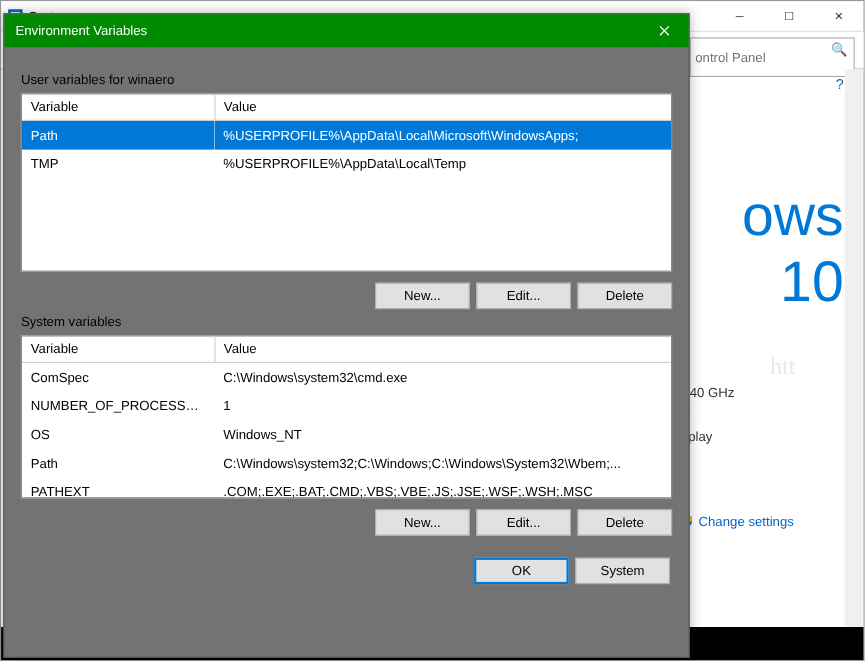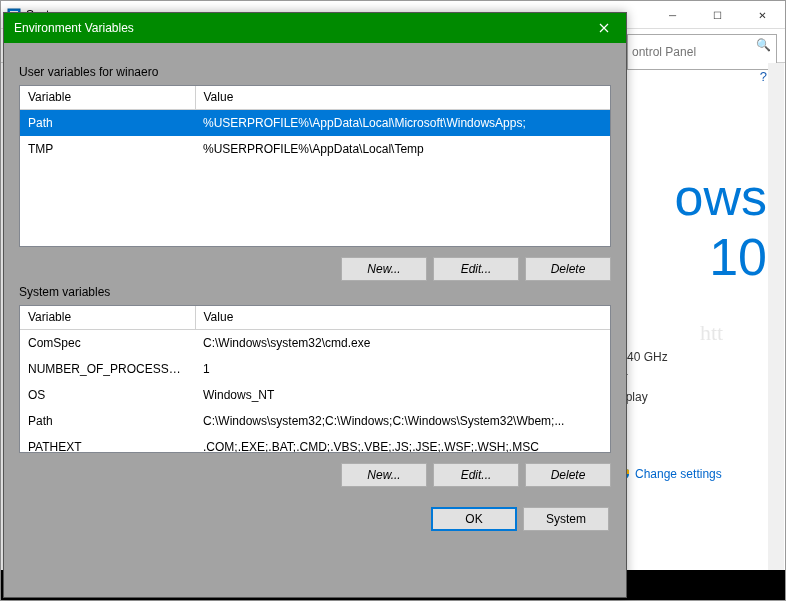--- a/index.html
+++ b/index.html
@@ -18,36 +18,36 @@
 .bg-help { position: absolute; right: 18px; top: 6px; font-size: 13px; color: #1a5fb4; }
 .bg-body-right { position: absolute; right: 18px; top: 40px; width: 150px; }
 .bg-windows10 { font-size: 52px; font-weight: 300; color: #0078d7; margin-top: 64px; text-align: right; }
 .bg-specs { font-size: 12px; margin-top: 60px; line-height: 20px; color: #333; text-align: left; }
 .bg-change { margin-top: 60px; color: #0066cc; font-size: 12px; display: flex; align-items: flex-end; gap: 4px; }
 .bg-shield { width: 14px; height: 14px; display: inline-flex; }
 .bg-footer-black { position: absolute; left: 0; right: 0; bottom: 0; height: 30px; background: #000; }
 .bg-scrollbar { position: absolute; right: 1px; top: 62px; bottom: 1px; width: 16px; background: #f0f0f0; }
 
 
-.env-dialog { position: absolute; left: 3px; top: 12px; width: 624px; height: 586px; background: #a3a3a3; border: 1px solid #555; box-shadow: 0 0 10px rgba(0,0,0,0.3); z-index: 10; }
+.env-dialog { position: absolute; left: 3px; top: 12px; width: 624px; height: 586px; background: #737373; border: 1px solid #555; box-shadow: 0 0 10px rgba(0,0,0,0.3); z-index: 10; }
 .env-titlebar { height: 30px; background: #008a00; display: flex; align-items: center; padding-left: 10px; color: #fff; font-size: 12px; position: relative; }
 .env-close { position: absolute; right: 0; top: 0; width: 44px; height: 30px; display: flex; align-items: center; justify-content: center; }
 .env-body { padding: 12px 15px; }
 
 .section-label { font-size: 12px; margin: 10px 0 6px 0; color: #000; }
 .var-table-wrap { border: 1px solid #828790; background: #fff; height: 162px; overflow: hidden; }
 .var-table-wrap.sys { height: 148px; }
 .var-table { width: 100%; border-collapse: collapse; font-size: 12px; table-layout: fixed; }
 .var-table th { text-align: left; font-weight: 400; padding: 4px 8px; border-bottom: 1px solid #d0d0d0; border-right: 1px solid #d0d0d0; background: #fff; height: 23px; }
 .var-table th:last-child { border-right: none; }
 .var-table td { padding: 6px 8px; white-space: nowrap; overflow: hidden; text-overflow: ellipsis; }
 .var-table tr.selected { background: #0078d7; color: #fff; }
 .col-var { width: 175px; }
 
-.btn-row { display: flex; justify-content: flex-end; gap: 6px; margin-top: 10px; font-style: italic; }
+.btn-row { display: flex; justify-content: flex-end; gap: 6px; margin-top: 10px; }
 .btn { width: 86px; height: 24px; background: #e1e1e1; border: 1px solid #adadad; font-size: 12px; display: flex; align-items: center; justify-content: center; cursor: default; }
 .btn.primary { border: 2px solid #0078d7; background: #e1e1e1; }
 
 .dialog-btns { display: flex; justify-content: flex-end; gap: 6px; margin-top: 20px; padding-right: 2px; }
 
 .watermark { position: absolute; font-size: 22px; color: rgba(120,120,120,0.18); pointer-events: none; font-family: Georgia, serif; }
 </style>
 </head>
 <body>
 

